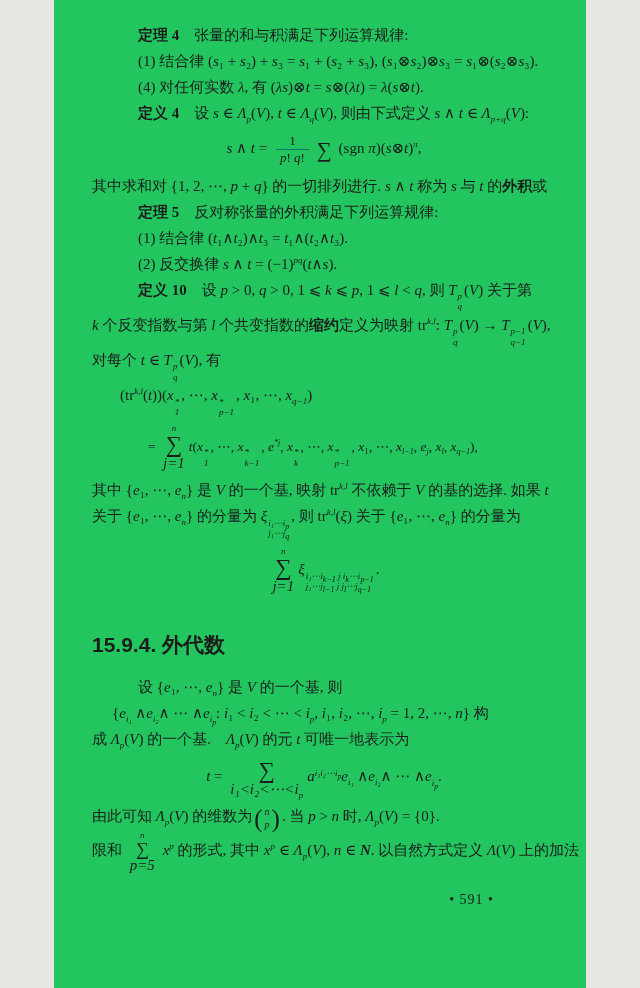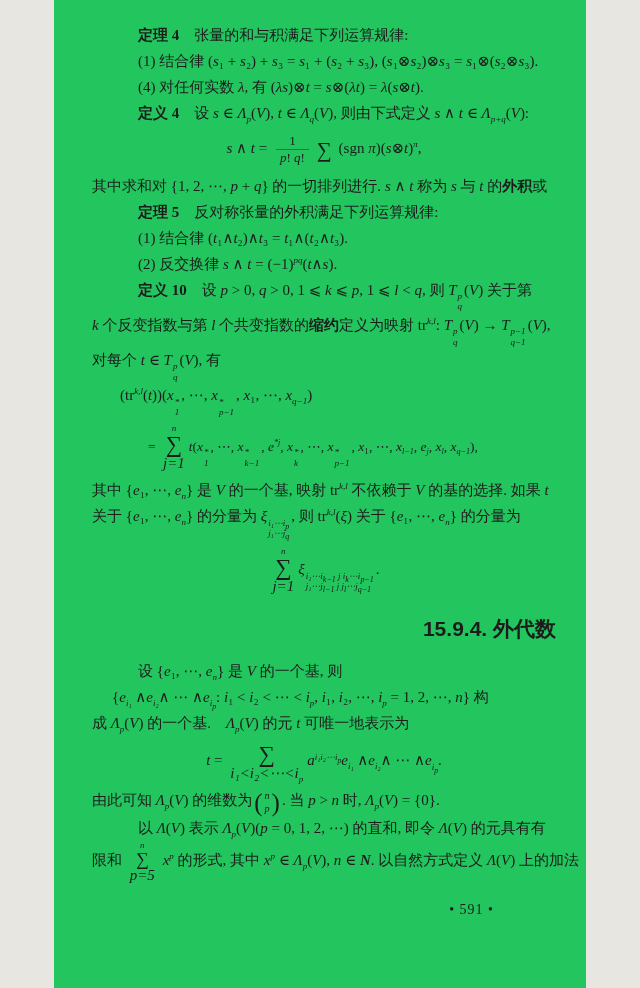--- a/index.html
+++ b/index.html
@@ -43,21 +43,21 @@
   
   .frac{display:inline-flex;flex-direction:column;align-items:center;vertical-align:middle;
         line-height:1.25;font-size:13px;margin:0 5px;}
   .frac .fd{border-top:1px solid #0f766e;padding:0 4px;}
   
   .binom{display:inline-flex;align-items:center;vertical-align:middle;margin:0 2px;}
   .binom .bp{font-size:25px;line-height:1;}
   .binom .bs{display:inline-flex;flex-direction:column;align-items:center;font-size:10px;
              font-style:italic;line-height:1.3;padding:0 2px;}
   .heading{font-family:"Liberation Sans","DejaVu Sans",sans-serif;font-weight:bold;
-           font-size:21px;line-height:26px;margin:22px 0 16px;text-align:right;}
+           font-size:21px;line-height:26px;margin:38px 0 16px;}
   .pagenum{text-align:right;padding-right:62px;margin-top:14px;font-size:14px;letter-spacing:1px;}
 </style>
 </head>
 <body>
 
 <div class="page">
   <div class="ln ind"><b>定理 4</b>　张量的和与积满足下列运算规律:</div>
   <div class="ln ind">(1) 结合律 (<i>s</i>₁ + <i>s</i>₂) + <i>s</i>₃ = <i>s</i>₁ + (<i>s</i>₂ + <i>s</i>₃), (<i>s</i>₁⊗<i>s</i>₂)⊗<i>s</i>₃ = <i>s</i>₁⊗(<i>s</i>₂⊗<i>s</i>₃).</div>
   <div class="ln ind">(4) 对任何实数 <i>λ</i>, 有 (<i>λs</i>)⊗<i>t</i> = <i>s</i>⊗(<i>λt</i>) = <i>λ</i>(<i>s</i>⊗<i>t</i>).</div>
   <div class="ln ind"><b>定义 4</b>　设 <i>s</i> ∈ <i>Λ</i><sub>p</sub>(<i>V</i>), <i>t</i> ∈ <i>Λ</i><sub>q</sub>(<i>V</i>), 则由下式定义 <i>s</i> ∧ <i>t</i> ∈ <i>Λ</i><sub>p+q</sub>(<i>V</i>):</div>
@@ -130,20 +130,19 @@
         <span class="bot">i₁&lt;i₂&lt;⋯&lt;i<sub>p</sub></span>
       </span><i>a</i><sup>i₁i₂⋯i<sub>p</sub></sup><i>e</i><sub>i₁</sub> ∧<i>e</i><sub>i₂</sub>∧ ⋯ ∧<i>e</i><sub>i<sub>p</sub></sub>.</div>
   <div class="ln">由此可知 <i>Λ</i><sub>p</sub>(<i>V</i>) 的维数为<span class="binom">
         <span class="bp">(</span>
         <span class="bs">
           <span>n</span>
           <span>p</span>
         </span>
         <span class="bp">)</span>
       </span>. 当 <i>p</i> &gt; <i>n</i> 时, <i>Λ</i><sub>p</sub>(<i>V</i>) = {0}.</div>
-  <div class="ln ind">以 <i>Λ</i>(<i>V</i>) 表示 <i>Λ</i><sub>p</sub>(<i>V</i>)(<i>p</i> = 0, 1, 2, ⋯) 的直和, 即令 <i>Λ</i>(<i>V</i>) 的元具有有</div>
   <div class="ln">限和 <span class="sum sm">
         <span class="top">n</span>
         <span class="sig">∑</span>
         <span class="bot">p=5</span>
       </span> <i>x</i><sup>p</sup> 的形式, 其中 <i>x</i><sup>p</sup> ∈ <i>Λ</i><sub>p</sub>(<i>V</i>), <i>n</i> ∈ <b><i>N</i></b>. 以自然方式定义 <i>Λ</i>(<i>V</i>) 上的加法</div>
   <div class="ln pagenum">• 591 •</div>
 </div>
 
 </body></html>

